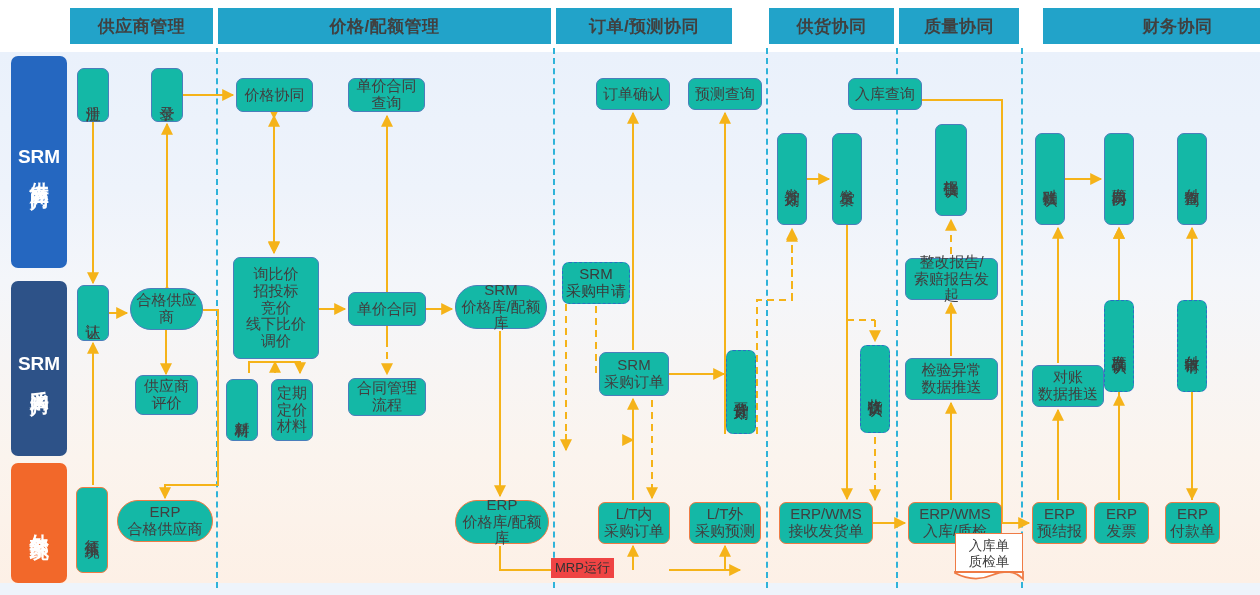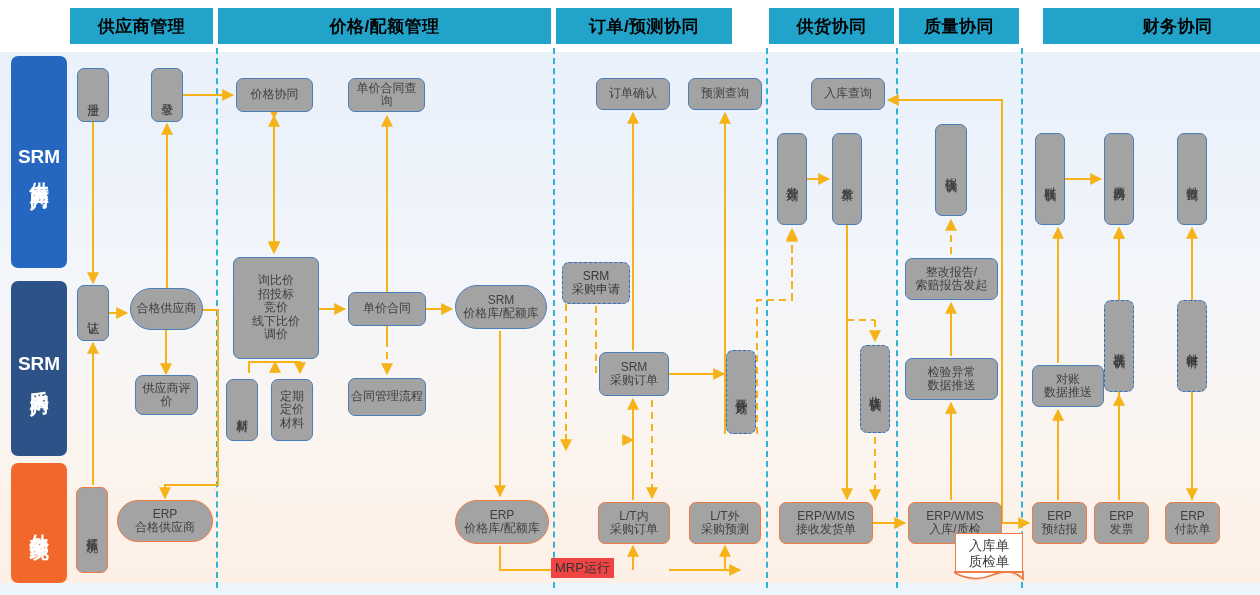--- a/index.html
+++ b/index.html
@@ -7,38 +7,38 @@
     font-family:"Liberation Sans","DejaVu Sans",sans-serif;}
 
   
   .band{position:absolute;left:0;width:1260px;}
   .band-top{top:52px;height:230px;background:linear-gradient(180deg,#eaf1fb 0%,#eef3fb 60%,#f4f6fa 100%);}
   .band-mid{top:282px;height:175px;background:linear-gradient(180deg,#f4f6fa 0%,#fbf4ee 100%);}
   .band-bot{top:457px;height:126px;background:linear-gradient(180deg,#fbf4ee 0%,#fdf0e6 100%);}
   .band-foot{top:583px;height:12px;background:#eef4fb;}
 
   
-  .hdr{position:absolute;top:8px;height:36px;background:#22a3c9;color:#000000;
+  .hdr{position:absolute;top:8px;height:36px;background:#22a3c9;color:#404040;
     display:flex;align-items:center;justify-content:center;
     font-size:17px;font-weight:bold;letter-spacing:.5px;}
 
   
   .vsep{position:absolute;top:48px;height:540px;border-left:2px dashed #2fb3d9;}
 
   
   .rowchip{position:absolute;display:flex;flex-direction:column;align-items:center;
     justify-content:center;border-radius:7px;color:#fff;font-weight:bold;
     font-size:19px;line-height:1.08;letter-spacing:1px;width:56px;}
   .rowchip .en{font-size:19px;letter-spacing:0;}
   .rowchip .cn{writing-mode:vertical-rl;text-orientation:upright;letter-spacing:2px;}
 
   
   .node{position:absolute;box-sizing:border-box;display:flex;align-items:center;
-    justify-content:center;text-align:center;background:#a3a3a3;color:#404040;
-    font-size:12px;line-height:1.12;padding:2px 2px;}
+    justify-content:center;text-align:center;background:#14b8a6;color:#404040;
+    font-size:15px;line-height:1.12;padding:2px 2px;}
   .n-blue{border:1.6px solid #4a7ebb;border-radius:7px;}
   .n-blue-dash{border:1.8px dashed #2a6fc4;border-radius:7px;color:#3a3a3a;}
   .n-round{border:1.6px solid #4a7ebb;border-radius:24px;}
   .n-orange-round{border:1.8px solid #ef7b45;border-radius:24px;}
   .n-orange{border:1.8px solid #ef7b45;border-radius:7px;}
   .vtext{writing-mode:vertical-rl;text-orientation:upright;letter-spacing:1px;line-height:1.05;}
 
   
   .docnode{position:absolute;box-sizing:border-box;border:1.8px solid #ef7b45;
     background:#fff;display:flex;align-items:center;justify-content:center;
@@ -185,21 +185,21 @@
       </div>
       <div class="node n-blue" style="left: 348px; top: 78px; width: 77px; height: 34px;">
         <span>单价合同查询</span>
       </div>
       <div class="node n-blue" style="left: 596px; top: 78px; width: 74px; height: 32px;">
         <span>订单确认</span>
       </div>
       <div class="node n-blue" style="left: 688px; top: 78px; width: 74px; height: 32px;">
         <span>预测查询</span>
       </div>
-      <div class="node n-blue" style="left: 811px; top: 78px; width: 74px; height: 32px;">
+      <div class="node n-blue" style="left: 848px; top: 78px; width: 74px; height: 32px;">
         <span>入库查询</span>
       </div>
       <div class="node n-blue" style="left: 77px; top: 285px; width: 32px; height: 56px;">
         <span class="vtext">认证</span>
       </div>
       <div class="node n-round" style="left: 130px; top: 288px; width: 73px; height: 42px;">
         <span>合格供应商</span>
       </div>
       <div class="node n-blue" style="left: 135px; top: 375px; width: 63px; height: 40px; border-radius: 8px;">
         <span>供应商评价</span>

